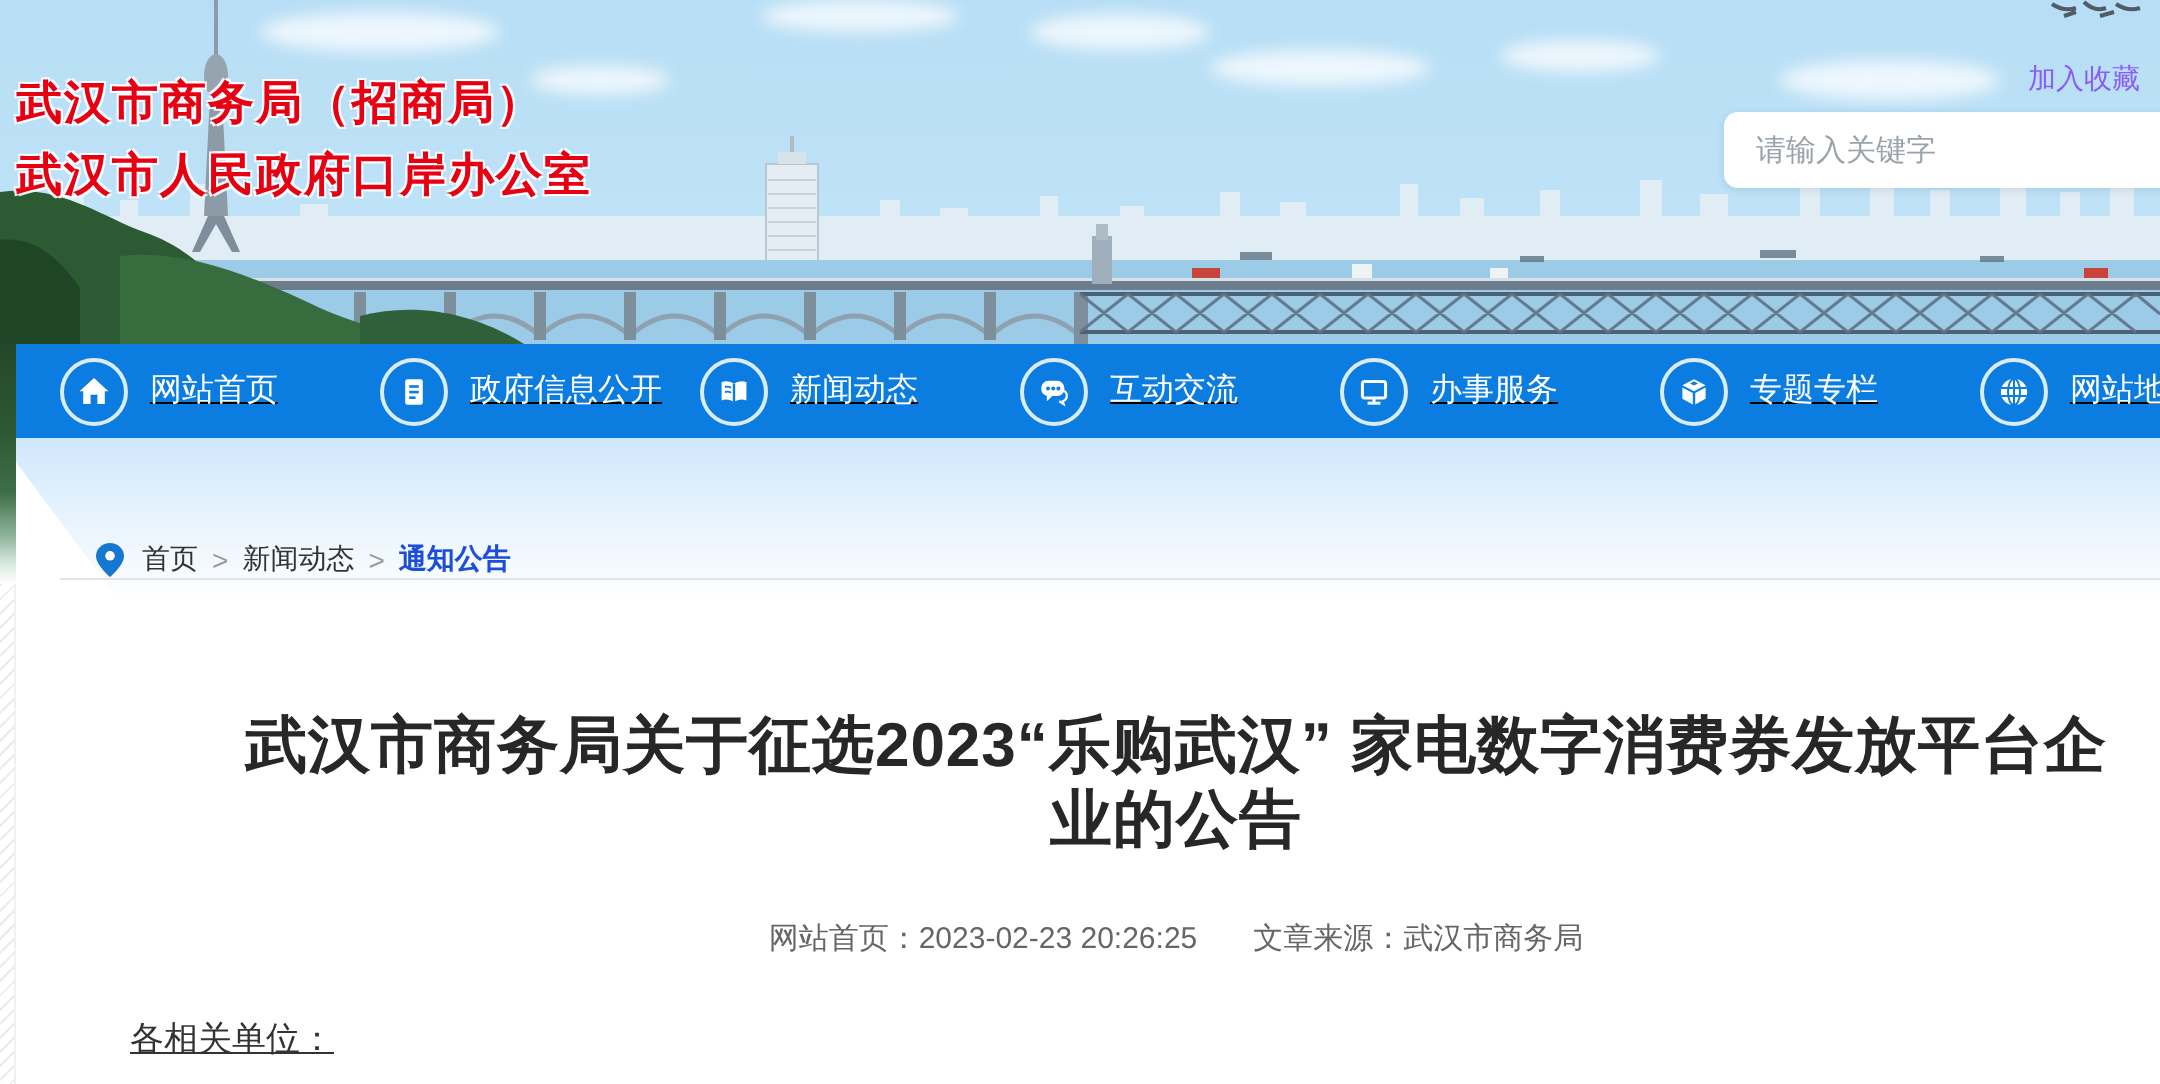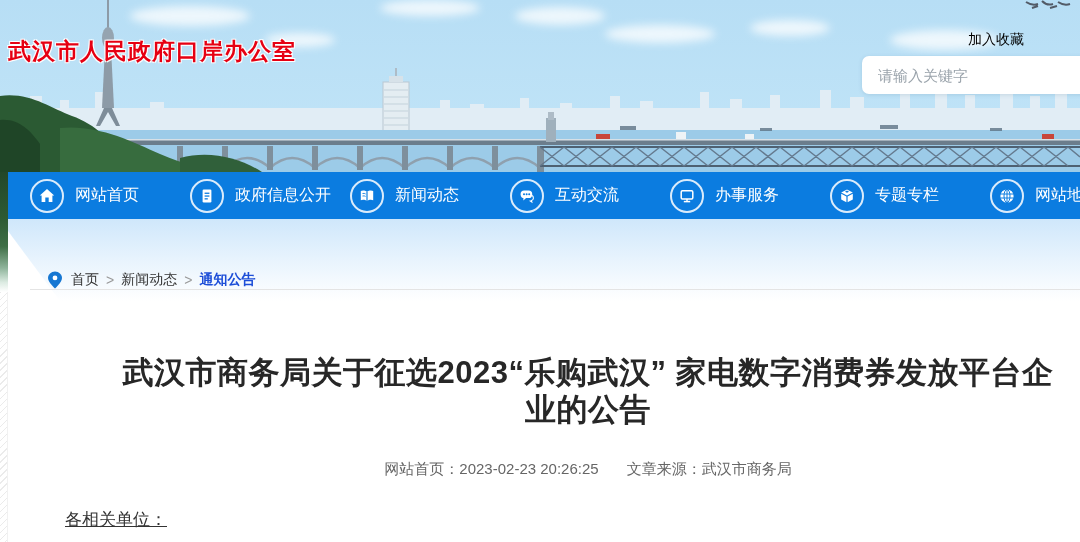--- a/index.html
+++ b/index.html
@@ -7,42 +7,42 @@
               font-family:"Liberation Sans", sans-serif; }
   .page { position:relative; width:1080px; height:542px; overflow:hidden; background:#fff; }
 
   
   .banner { position:absolute; left:0; top:0; width:1080px; height:172px; overflow:hidden; z-index:1; }
   .banner svg { position:absolute; left:0; top:0; }
   .org-names { position:absolute; left:8px; top:33px; z-index:3; }
   .org-line { font-size:23px; font-weight:bold; color:#e60012; line-height:36px; letter-spacing:1px;
               text-shadow:-1px -1px 0 rgba(255,255,255,.9), 1px -1px 0 rgba(255,255,255,.9),
                           -1px 1px 0 rgba(255,255,255,.9), 1px 1px 0 rgba(255,255,255,.9); }
-  .favorite { position:absolute; left:968px; top:31px; font-size:14px; color:#000000;
+  .favorite { position:absolute; left:1014px; top:31px; font-size:14px; color:#8b5cf6;
               text-decoration:none; z-index:3; cursor:pointer; }
   .search-input { position:absolute; left:862px; top:56px; width:300px; height:38px; z-index:3;
                   border:none; border-radius:7px; background:#fff; padding:0 16px; font-size:15px;
                   color:#333; box-shadow:0 1px 4px rgba(40,90,130,.15); outline:none;
                   font-family:"Liberation Sans", sans-serif; }
   .search-input::placeholder { color:#9aa3ab; }
 
   
   .left-sliver { position:absolute; left:0; top:172px; width:8px; height:120px; z-index:4;
       background:linear-gradient(180deg,#23472a 0%,#2d5a33 38%,#3f6f46 62%,#8fb49b 80%,#dcebe2 92%,#fff 100%); }
   .left-hatch { position:absolute; left:0; top:292px; width:8px; height:250px; z-index:4;
       background:repeating-linear-gradient(135deg,#ebebeb 0 1px,#ffffff 1px 5px);
       border-right:1px solid #f1f1f1; }
 
   
   .main { position:absolute; left:8px; top:172px; width:1160px; height:370px; z-index:2; }
 
   
   .nav { position:absolute; left:0; top:0; width:1160px; height:47px; background:#0b7ce0;
          display:flex; align-items:center; }
-  .nav-item { width:160px; height:47px; display:flex; align-items:center; padding-left:22px; cursor:pointer; }
+  .nav-item { width:160px; height:47px; display:flex; align-items:center; padding-left:22px; cursor:pointer;text-decoration:underline; }
   .nav-ico { width:34px; height:34px; border:2px solid rgba(255,255,255,.85); border-radius:50%;
              flex:none; display:flex; align-items:center; justify-content:center; }
   .nav-label { color:#fff; font-size:16px; margin-left:11px; white-space:nowrap; }
 
   
   .subheader { position:absolute; left:0; top:47px; width:1160px; height:82px;
       background:linear-gradient(180deg,#cfe7fb 0%,#e7f3fd 48%,#ffffff 100%);
       -webkit-clip-path:polygon(0 0,1160px 0,1160px 82px,52px 82px,0 12px);
       clip-path:polygon(0 0,1160px 0,1160px 82px,52px 82px,0 12px); }
   .breadcrumb { position:absolute; left:40px; top:83px; display:flex; align-items:center;
@@ -206,20 +206,21 @@
         <path d="M0 120 C18 118 30 130 40 144 L40 172 L0 172 Z" fill="#1f4527"></path>
         <path d="M180 158 C210 150 240 158 262 172 L180 172 Z" fill="#30603a"></path>
       </g>
 
       <g stroke="#3a3a44" stroke-width="2" opacity="0.8" fill="none">
         <path d="M1026 2 q6 4 12 2 M1042 1 q5 5 11 3 M1058 2 q6 4 12 2 M1032 8 l6 -2 M1050 8 l7 -2"></path>
       </g>
     </svg>
 
     <div class="org-names">
+      <div class="org-line">武汉市商务局（招商局）</div>
       <div class="org-line">武汉市人民政府口岸办公室</div>
     </div>
     <a class="favorite">加入收藏</a>
     <input class="search-input" type="text" placeholder="请输入关键字" style="">
   </div>
 
   <div class="main">
 
     <nav class="nav">
       <div class="nav-item">

